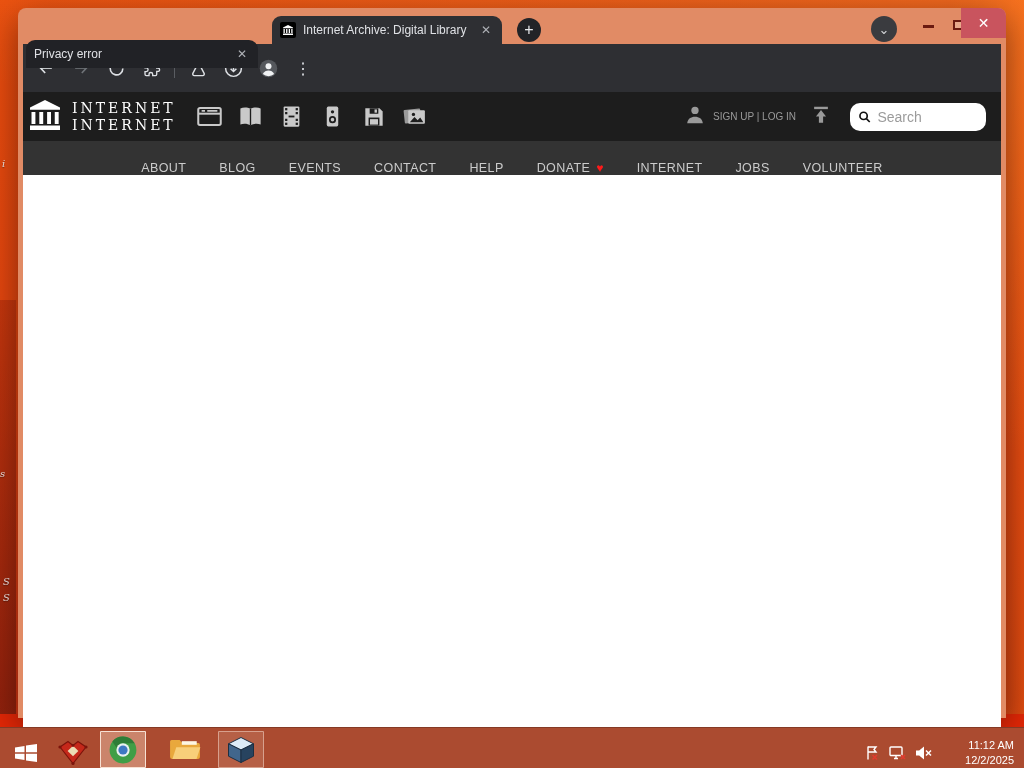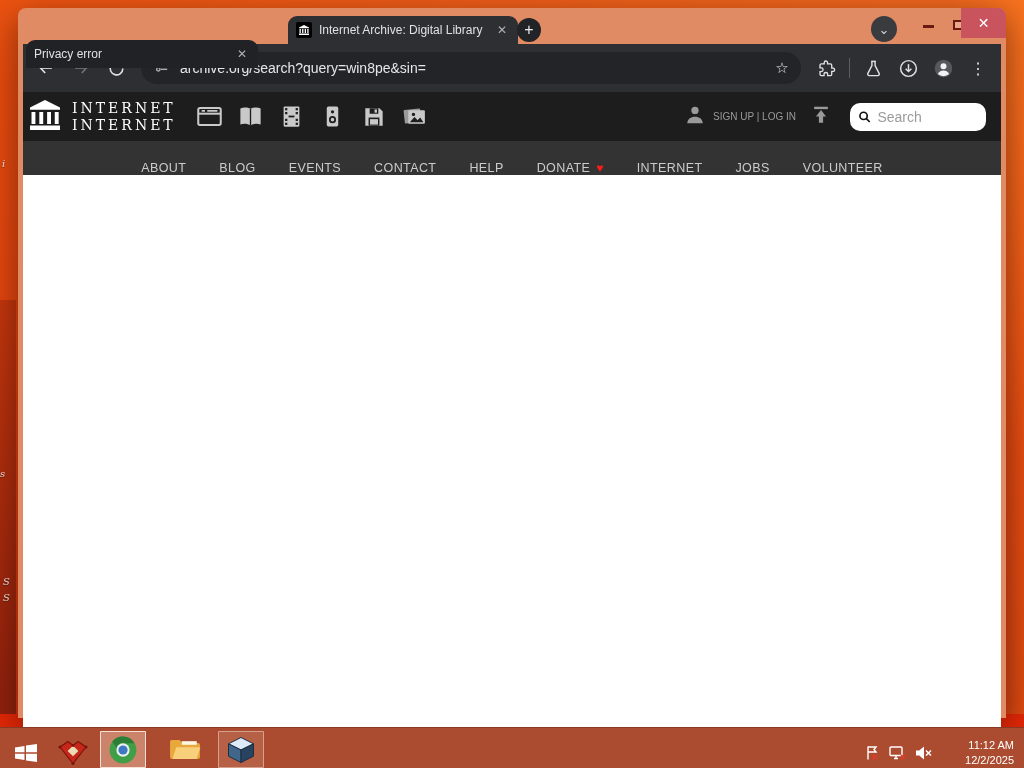--- a/index.html
+++ b/index.html
@@ -24,21 +24,21 @@
       background:#e18b65; border-radius:8px 8px 0 0; padding:5px 5px 6px 5px;
       box-shadow:0 10px 34px rgba(0,0,0,.45); }
 
   .tabstrip { position:relative; height:31px; }
   .tab { position:absolute; top:3px; height:28px; border-radius:9px 9px 0 0;
       display:flex; align-items:center; padding:0 8px; color:#dfe1e5; font-size:12px; cursor:default; }
   .tab-title { flex:1; white-space:nowrap; overflow:hidden; text-overflow:ellipsis; }
   .tab-close { width:16px; height:16px; display:flex; align-items:center; justify-content:center;
       color:#aeb1b6; font-size:12px; margin-left:6px; }
   .tab1 { left:3px; width:232px; background:#212226;margin-top:24px; }
-  .tab2 { left:265px; width:230px; background:#2e2f33; }
+  .tab2 { left:249px; width:230px; background:#2e2f33; }
   .favicon { width:16px; height:16px; background:#000; border-radius:2px; margin-right:7px;
       display:flex; align-items:center; justify-content:center; flex:0 0 auto; }
   .newtab { position:absolute; left:494px; top:5px; width:24px; height:24px; border-radius:50%;
       background:#222327; color:#e8eaed; font-size:16px; display:flex; align-items:center; justify-content:center; }
   .tab-search { position:absolute; right:104px; top:3px; width:26px; height:26px; border-radius:50%;
       background:#3a3b3f; color:#d5d7da; font-size:13px; display:flex; align-items:center; justify-content:center; }
   .win-min { position:absolute; right:67px; top:12px; width:11px; height:3px; background:#6b1a10; }
   .win-max { position:absolute; right:37px; top:7px; width:11px; height:10px; border:2px solid #6b1a10; background:rgba(255,255,255,.25); }
   .win-close { position:absolute; right:-5px; top:-5px; width:45px; height:30px;
       background:#c9545e; border-radius:0 8px 0 0; color:#fff; font-size:14px;
@@ -139,32 +139,20 @@
             <path d="M13 6 L18.5 12 L13 18"></path>
         </svg>
       </div>
       <div class="tbtn">
         <svg width="19" height="19" viewBox="0 0 24 24" fill="none" stroke="#dee1e5" stroke-width="2">
           <path d="M20 12a8 8 0 1 1-2.5-5.8"></path>
             <path d="M20 4 v5 h-5" fill="none"></path>
         </svg>
       </div>
 
-      <div class="addressbar">
-        <span>
-          <svg width="17" height="17" viewBox="0 0 24 24" fill="none" stroke="#aab0b6" stroke-width="2">
-            <path d="M4 8 h9"></path>
-              <circle cx="16.5" cy="8" r="2.4"></circle>
-            <path d="M11 16 h9"></path>
-              <circle cx="7.5" cy="16" r="2.4"></circle>
-          </svg>
-        </span>
-        <span class="url">archive.org/search?query=win8pe&amp;sin=</span>
-        <span class="star">☆</span>
-      </div>
 
       <div class="tbtn">
         <svg width="19" height="19" viewBox="0 0 24 24" fill="none" stroke="#dee1e5" stroke-width="1.7">
           <path d="M20.2 11.5h-1.6V7.8c0-.9-.7-1.6-1.6-1.6h-3.7V4.6a2.1 2.1 0 0 0-4.2 0v1.6H5.4c-.9 0-1.6.7-1.6 1.6v3.5h1.6a2.3 2.3 0 0 1 0 4.6H3.8v3.5c0 .9.7 1.6 1.6 1.6h3.5v-1.6a2.3 2.3 0 0 1 4.6 0v1.6h3.5c.9 0 1.6-.7 1.6-1.6v-3.7h1.6a2.05 2.05 0 0 0 0-4.1z"></path>
         </svg>
       </div>
       <div class="divider"></div>
       <div class="tbtn">
         <svg width="19" height="19" viewBox="0 0 24 24" fill="none" stroke="#dee1e5" stroke-width="1.8">
           <path d="M9 3h6"></path>

